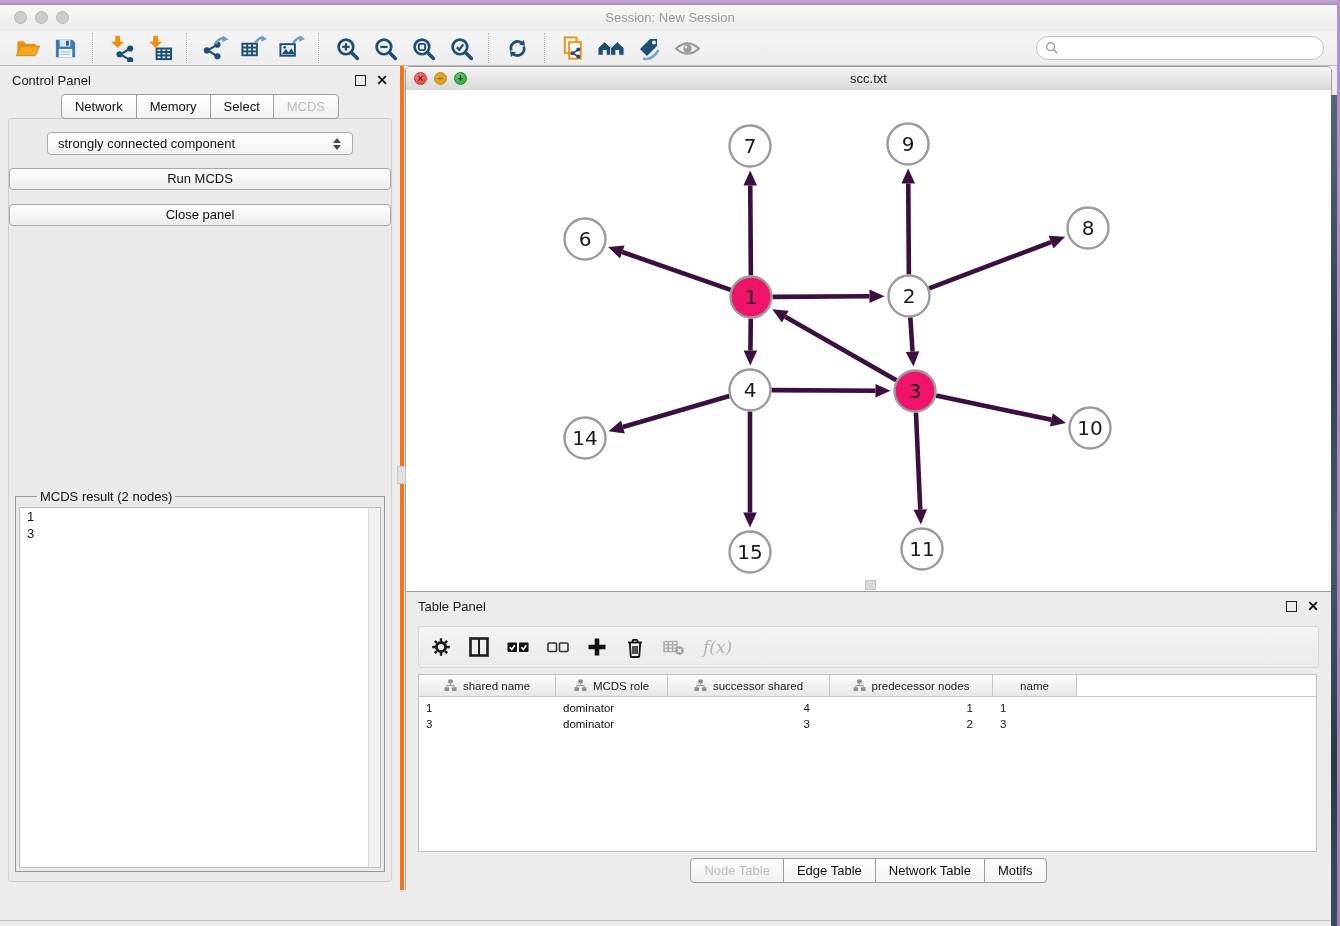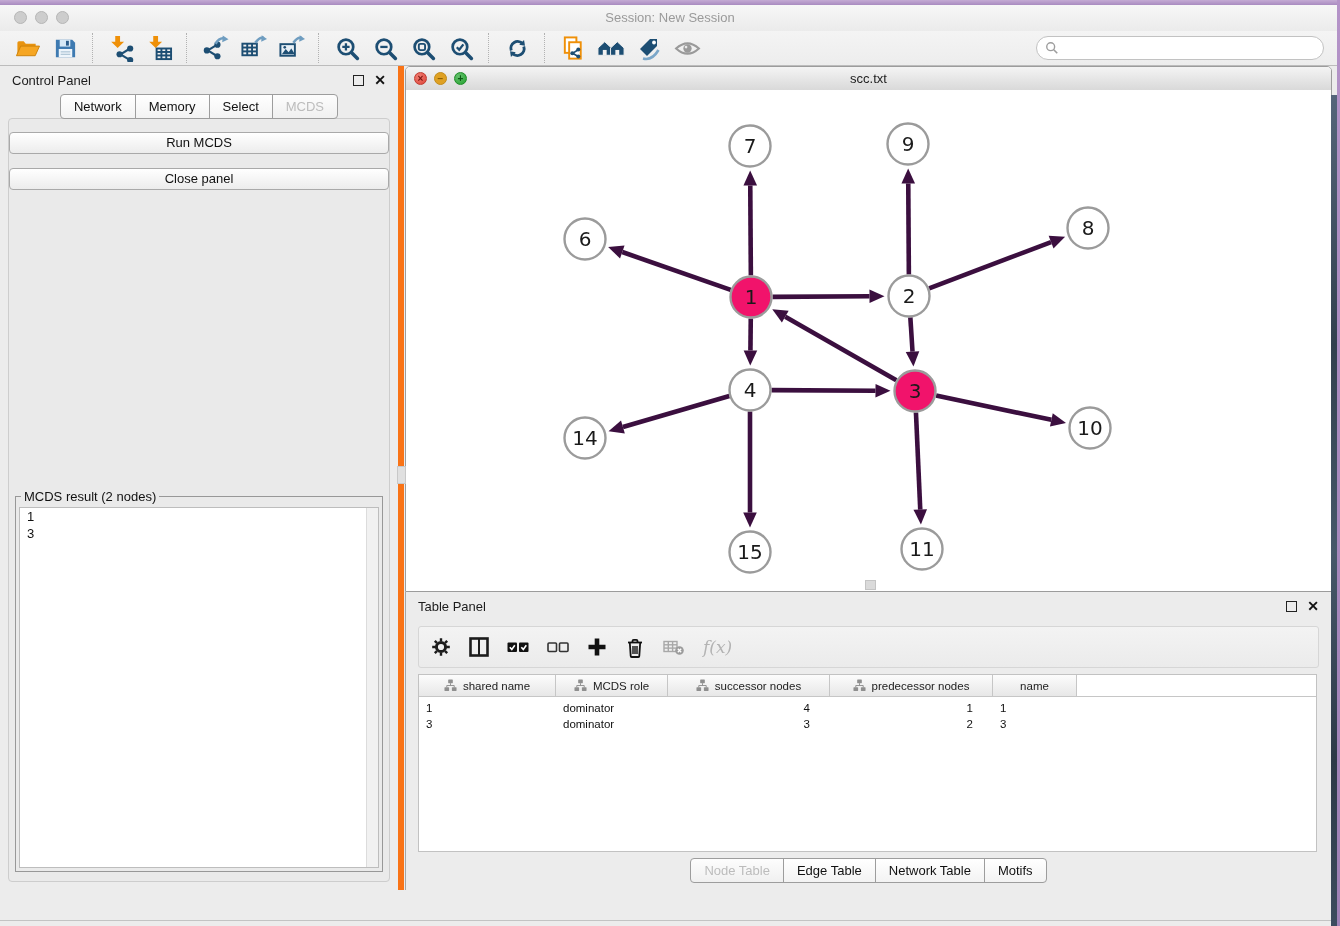--- a/index.html
+++ b/index.html
@@ -24,21 +24,21 @@
   .toolbar{position:absolute;left:0;top:31px;width:100%;height:35px;box-sizing:border-box;
     background:linear-gradient(#f4f4f4,#ededed);border-bottom:1px solid #bcbcbc;
     display:flex;align-items:center;padding-left:8px;}
   .tbtn{width:32px;height:31px;display:flex;align-items:center;justify-content:center;flex:0 0 auto;margin:0 3px;}
   .tsep{width:1px;height:30px;border-left:1px dotted #b2b2b2;margin:0 8px;flex:0 0 auto;}
   .searchbox{position:absolute;right:16px;top:5px;width:288px;height:24px;background:#fff;
     border:1px solid #c2c2c2;border-radius:13px;display:flex;align-items:center;padding:0 8px;box-sizing:border-box;}
   .searchbox input{border:none;outline:none;flex:1;font-size:12px;background:transparent;font-family:"Liberation Sans",sans-serif;}
   
   .control-panel{position:absolute;left:0;top:66px;width:404px;height:824px;background:#ececec;
-    border-right:6px solid #f97316;box-sizing:border-box;}
+    border-right:4px solid #f97316;box-sizing:border-box;}
   .panel-title-row{height:28px;display:flex;align-items:center;padding:0 12px;}
   .panel-title{font-size:13px;color:#1c1c1c;flex:1;}
   .float-icon{width:9px;height:9px;border:1.6px solid #222;display:inline-block;margin-right:10px;}
   .close-icon{font-size:14px;font-weight:bold;color:#111;line-height:14px;}
   .tabs-row{display:flex;justify-content:center;position:relative;z-index:2;}
   .tab{height:21px;line-height:21px;padding:1px 13px;background:linear-gradient(#fff,#f3f3f3);
     border:1px solid #9d9d9d;font-size:13px;color:#111;margin-left:-1px;cursor:default;}
   .tab:first-child{border-radius:4px 0 0 4px;margin-left:0;}
   .tab:last-child{border-radius:0 4px 4px 0;}
   .tab.active{color:#bcbcbc;background:linear-gradient(#fdfdfd,#f0f0f0);}
@@ -49,21 +49,21 @@
     border:1px solid #ababab;border-radius:4px;display:flex;align-items:center;box-sizing:border-box;padding-left:10px;}
   .dropdown .dd-text{flex:1;font-size:13px;color:#111;}
   .stepper{width:18px;display:flex;flex-direction:column;align-items:center;gap:2px;padding-right:6px;}
   .stepper .up{width:0;height:0;border-left:4px solid transparent;border-right:4px solid transparent;border-bottom:5px solid #4a4a4a;}
   .stepper .down{width:0;height:0;border-left:4px solid transparent;border-right:4px solid transparent;border-top:5px solid #4a4a4a;}
   .btn-row{margin-top:13px;display:flex;justify-content:center;gap:14px;flex-direction:column;}
   .pbtn{height:22px;line-height:20px;padding:0 16px;background:linear-gradient(#fff,#ececec);
     border:1px solid #a9a9a9;border-radius:4px;font-size:13px;color:#111;}
   .result-fieldset{position:absolute;left:6px;right:6px;top:370px;bottom:9px;border:1px solid #989898;
     margin:0;padding:3px;}
-  .result-legend{font-size:13px;color:#111;padding:0 3px;margin-left:2px;}
+  .result-legend{font-size:13px;color:#111;padding:0 3px;margin-left:18px;}
   .result-box{position:relative;width:100%;height:100%;background:#fff;border:1px solid #bdbdbd;box-sizing:border-box;}
   .result-scroll{position:absolute;right:0;top:0;bottom:0;width:11px;background:#f1f1f1;border-left:1px solid #dcdcdc;}
   .result-line{font-size:13px;color:#111;padding:0 7px;line-height:17px;}
   .result-line:first-child{padding-top:3px;}
   
   .network-window{position:absolute;left:405px;top:66px;width:927px;height:526px;background:#fff;
     border:1px solid #9c9c9c;border-radius:5px 5px 0 0;box-sizing:border-box;}
   .nw-titlebar{height:23px;background:linear-gradient(#f4f4f4,#d9d9d9);border-bottom:1px solid #adadad;
     border-radius:4px 4px 0 0;position:relative;}
   .nw-title{position:absolute;left:0;right:0;top:0;height:37px;line-height:23px;text-align:center;font-size:13px;color:#222;}
@@ -285,20 +285,27 @@
     <span class="float-icon"></span>
     <span class="close-icon">✕</span>
   </div>
   <div class="tabs-row" id="cp-tabs">
       <span class="tab">Network</span>
       <span class="tab">Memory</span>
       <span class="tab">Select</span>
       <span class="tab active">MCDS</span>
     </div>
   <div class="cp-inner">
+    <div class="dropdown">
+      <span class="dd-text">strongly connected component</span>
+      <span class="stepper">
+          <span class="up"></span>
+          <span class="down"></span>
+        </span>
+    </div>
     <div class="btn-row">
       <button class="pbtn">Run MCDS</button>
       <button class="pbtn">Close panel</button>
     </div>
     <fieldset class="result-fieldset">
       <legend class="result-legend">MCDS result (2 nodes)</legend>
       <div class="result-box" id="result-lines">
         <div class="result-scroll"></div>
       <div class="result-line">1</div>
           <div class="result-line">3</div>
@@ -467,21 +474,21 @@
         </div>
         <div class="th" style="width: 162px;">
           <svg width="13" height="13" viewBox="0 0 14 14">
             <g fill="#8f8f8f">
               <rect x="4.5" y="0.5" width="5" height="4" rx="0.5"></rect>
               <rect x="0.5" y="9" width="5" height="4" rx="0.5"></rect>
               <rect x="8.5" y="9" width="5" height="4" rx="0.5"></rect>
             </g>
             <path d="M7 4.5 V7 M3 9 V7 h8 v2" stroke="#8f8f8f" fill="none" stroke-width="1"></path>
           </svg>
-          <span>successor nodes</span>
+          <span>successor shared</span>
         </div>
         <div class="th" style="width: 163px;">
           <svg width="13" height="13" viewBox="0 0 14 14">
             <g fill="#8f8f8f">
               <rect x="4.5" y="0.5" width="5" height="4" rx="0.5"></rect>
               <rect x="0.5" y="9" width="5" height="4" rx="0.5"></rect>
               <rect x="8.5" y="9" width="5" height="4" rx="0.5"></rect>
             </g>
             <path d="M7 4.5 V7 M3 9 V7 h8 v2" stroke="#8f8f8f" fill="none" stroke-width="1"></path>
           </svg>

